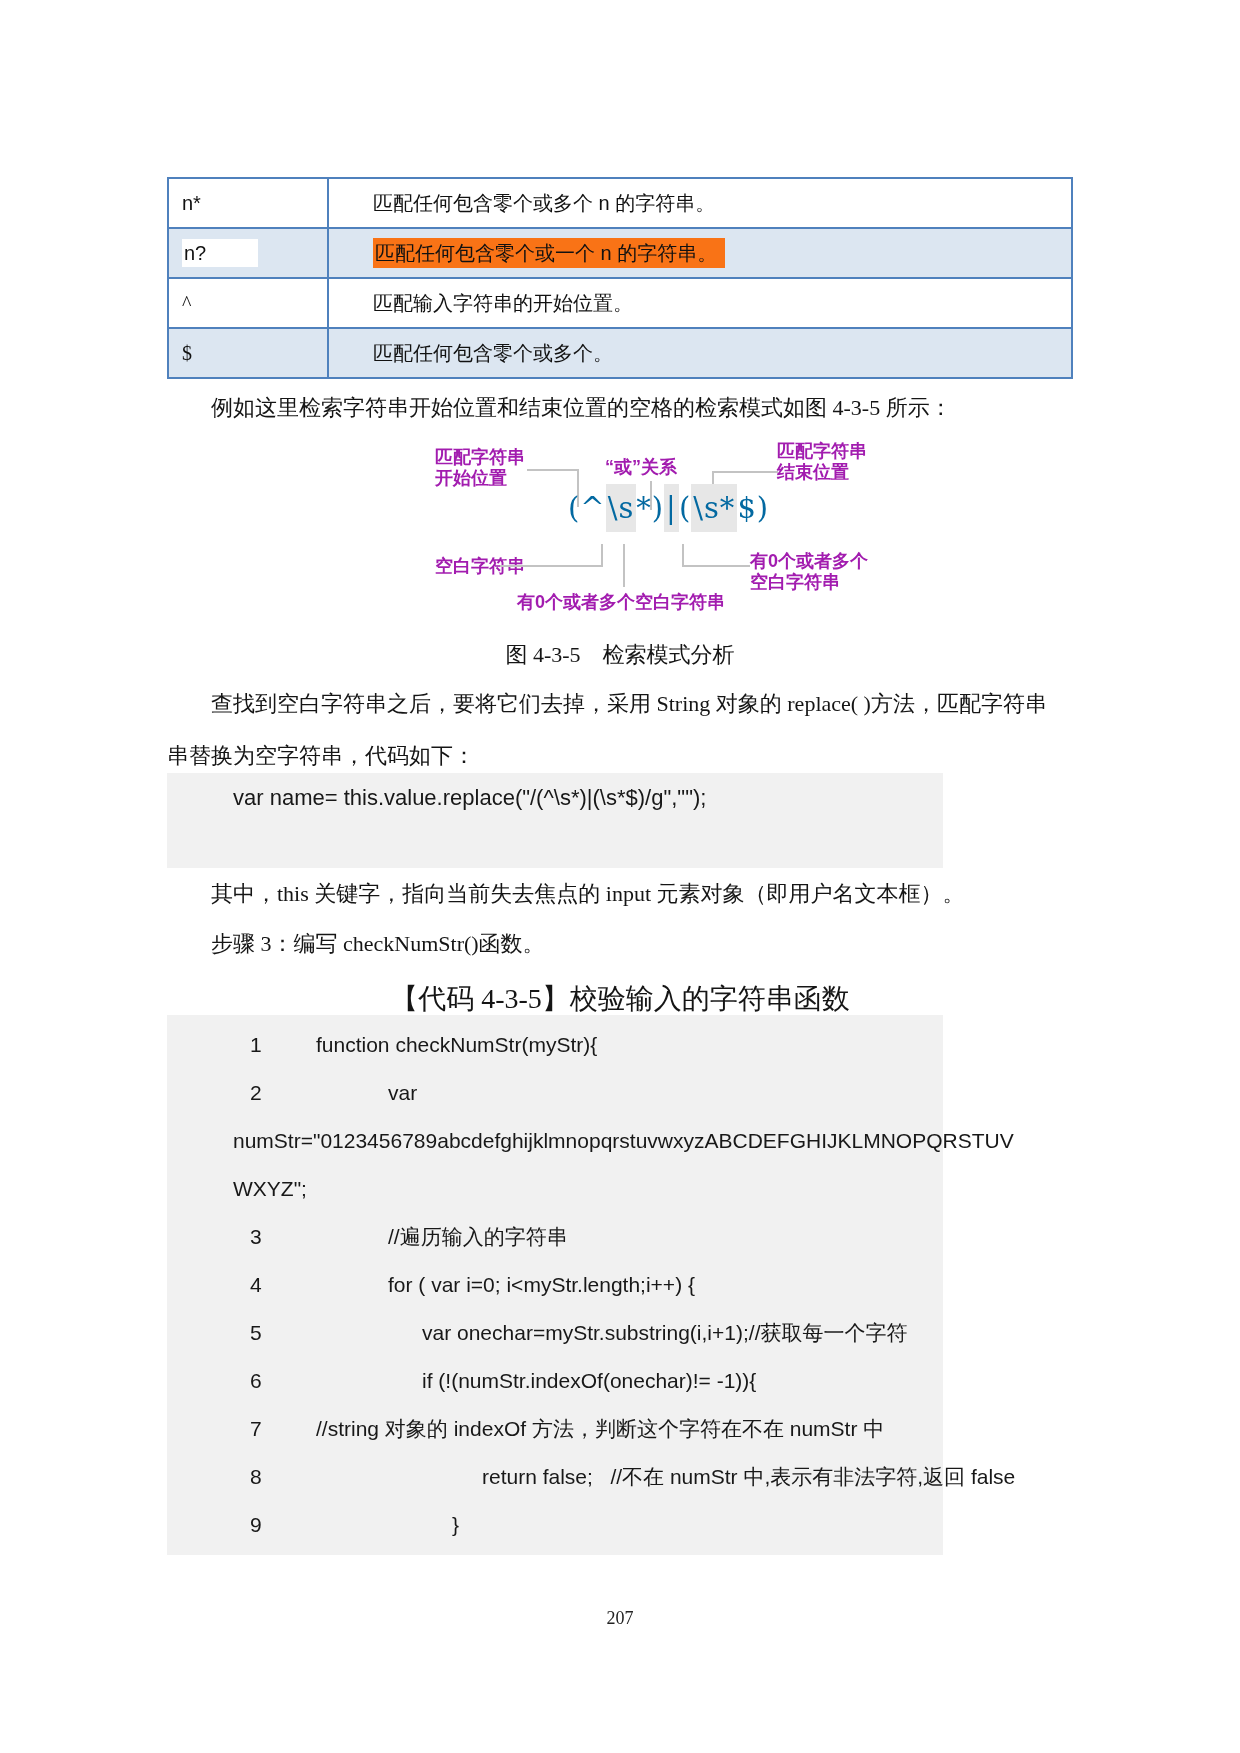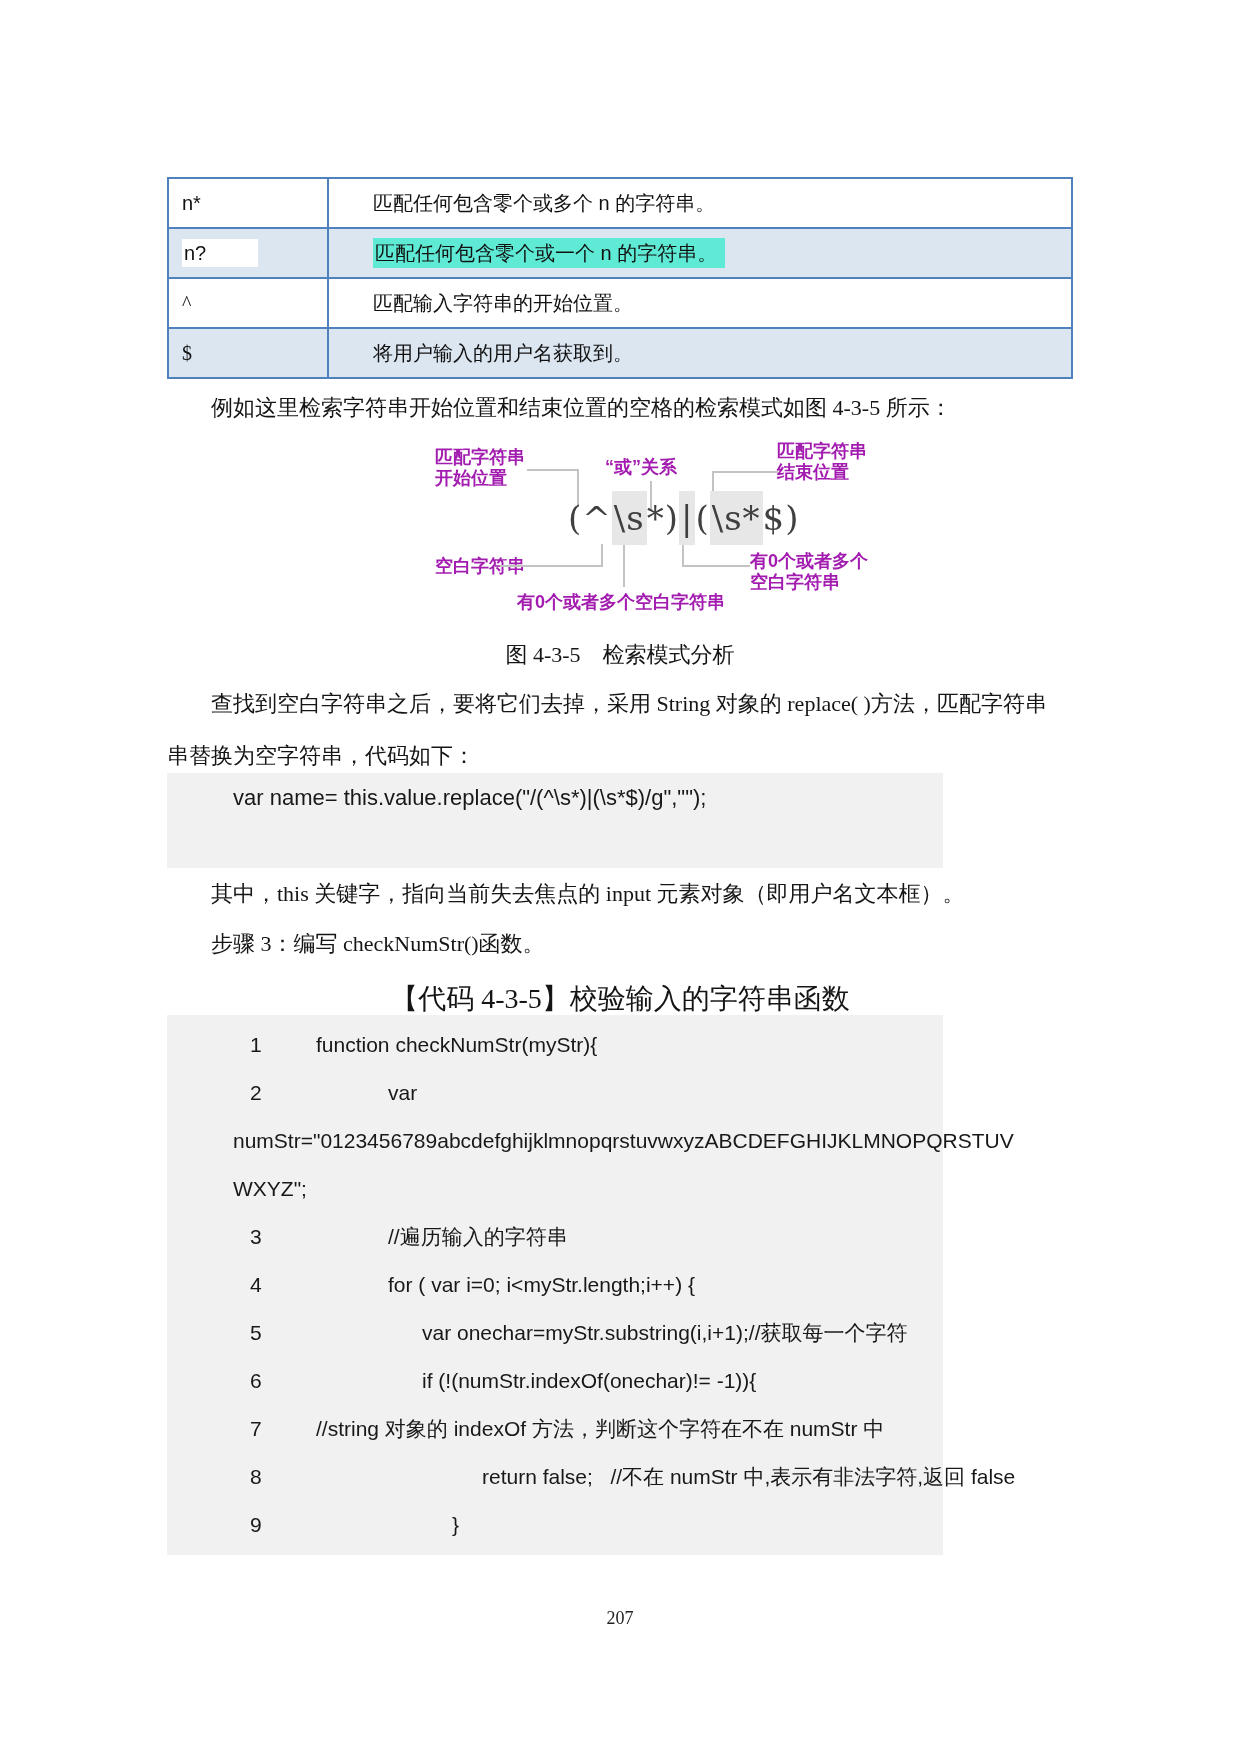--- a/index.html
+++ b/index.html
@@ -11,21 +11,21 @@
   #spec-table { position:absolute; top:177px; left:167px; width:906px;
                 border-collapse:collapse; table-layout:fixed; }
   #spec-table td { border:2px solid #4f81bd; height:50px; vertical-align:middle;
                    font-size:20px; }
   #spec-table td.c1 { width:160px; padding-left:13px; }
   #spec-table td.c2 { padding-left:44px; }
   tr.row-sans td { font-family:"Liberation Sans","DejaVu Sans",sans-serif; }
   tr.row-serif td { font-family:"Liberation Serif","DejaVu Serif",serif; }
   tr.shaded td { background:#dce6f1; }
   .hl-pat  { background:#ffffff; padding:3px 52px 3px 2px; }
-  .hl-desc { background:#5eead4; padding:4px 8px 4px 2px; }
+  .hl-desc { background:#f97316; padding:4px 8px 4px 2px; }
 
   
   .para { position:absolute; left:167px; width:906px; font-size:22px;
           line-height:32px; color:#151515; }
   .indent { text-indent:44px; }
   #para-example   { top:392px; }
   #para-replace-1 { top:688px; }
   #para-replace-2 { top:740px; }
   #para-thisnote  { top:878px; }
   #para-step3     { top:928px; }
@@ -35,22 +35,22 @@
   .dlabel { position:absolute; font-family:"Liberation Sans","DejaVu Sans",sans-serif;
             font-weight:bold; font-size:18px; line-height:21px; color:#a21caf;
             white-space:nowrap; }
   #lbl-top-left     { left:268px; top:12px; }
   #lbl-or           { left:438px; top:22px; }
   #lbl-top-right    { left:610px; top:6px; }
   #lbl-bottom-left  { left:268px; top:121px; }
   #lbl-bottom-center{ left:350px; top:157px; }
   #lbl-bottom-right { left:583px; top:116px; }
   .dline { position:absolute; background:#c3c3c3; }
-  #regex { position:absolute; left:401px; top:66px; font-size:34px; line-height:34px;
-           font-family:"DejaVu Serif","Liberation Serif",serif; color:#404040;
+  #regex { position:absolute; left:401px; top:56px; font-size:29px; line-height:34px;
+           font-family:"DejaVu Serif","Liberation Serif",serif; color:#0369a1;
            white-space:pre; letter-spacing:1px; }
   #regex .gbox { background:#e7e7e7; padding:7px 2px; }
 
   #fig-caption { position:absolute; top:640px; left:167px; width:906px;
                  text-align:center; font-size:22px; color:#151515; }
 
   
   .codeblock { position:absolute; left:167px; width:776px; background:#f1f1f1;
                font-family:"Liberation Sans","DejaVu Sans",sans-serif;
                font-size:22px; color:#181818; }
@@ -86,21 +86,21 @@
   <tr class="row-sans shaded">
     <td class="c1"><span class="hl-pat">n?</span></td>
     <td class="c2"><span class="hl-desc">匹配任何包含零个或一个 n 的字符串。</span></td>
   </tr>
   <tr class="row-serif">
     <td class="c1"><span>^</span></td>
     <td class="c2"><span>匹配输入字符串的开始位置。</span></td>
   </tr>
   <tr class="row-serif shaded">
     <td class="c1"><span>$</span></td>
-    <td class="c2"><span>将用户输入的用户名获取到。</span></td>
+    <td class="c2"><span>匹配任何包含零个或多个。</span></td>
   </tr>
 </tbody>
   </table>
 
 <div class="para indent" id="para-example">例如这里检索字符串开始位置和结束位置的空格的检索模式如图 4-3-5 所示：</div>
 
 <div id="diagram">
   <div class="dlabel" id="lbl-top-left">
     <div>匹配字符串</div>
     <div>开始位置</div>

